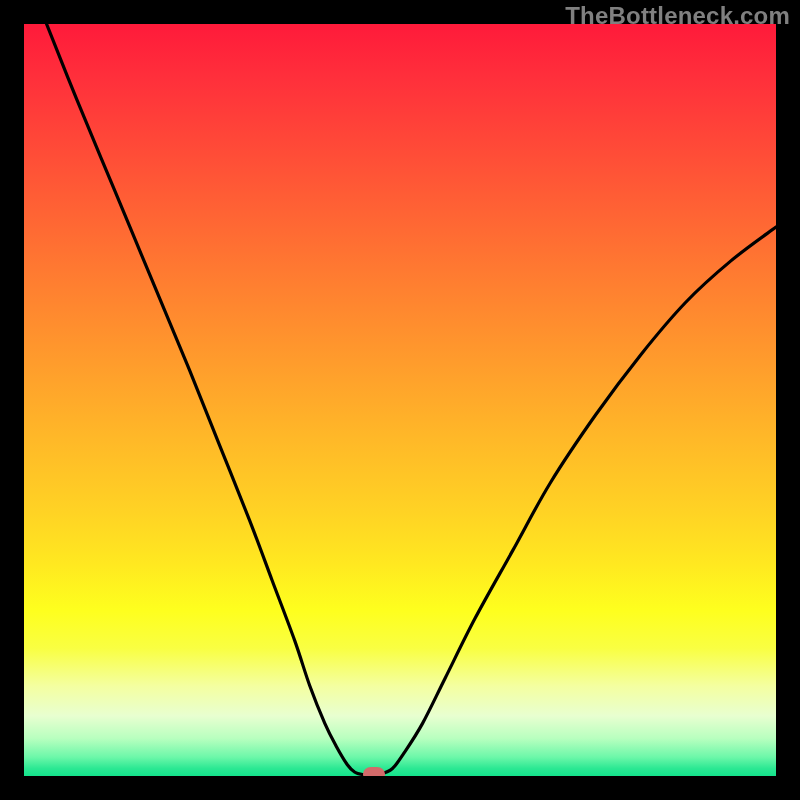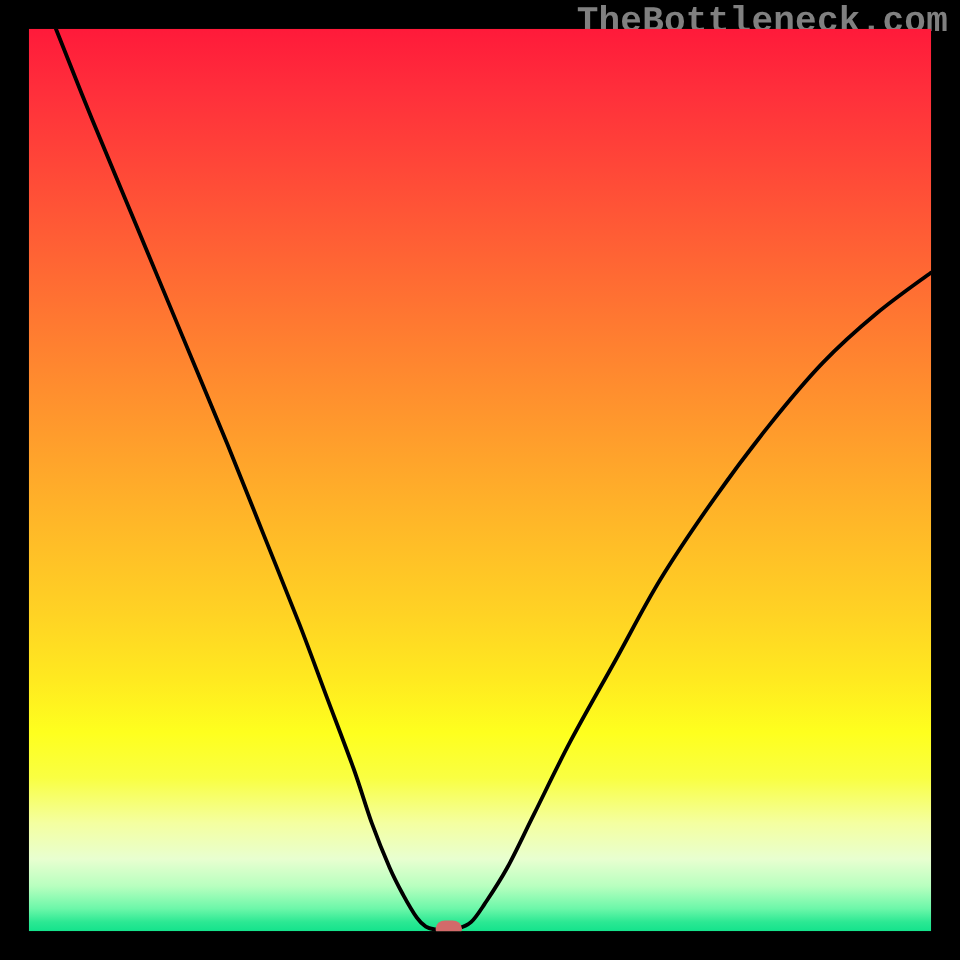--- a/index.html
+++ b/index.html
@@ -47,22 +47,22 @@
       #b8ffbf 95%,
       #6cf7a9 97.5%,
       #2be893 99%,
       #14e38c 100%
     );
   }
   .watermark {
     position: absolute;
     top: 2px;
     right: 10px;
-    font-family: Liberation Mono, monospace;
-    font-size: 30px;
+    font-family: Liberation Sans, sans-serif;
+    font-size: 24px;
     font-weight: 600;
     color: #808080;
     letter-spacing: 0.2px;
   }
   svg.curve {
     position: absolute;
     inset: 0;
     width: 752px;
     height: 752px;
   }

